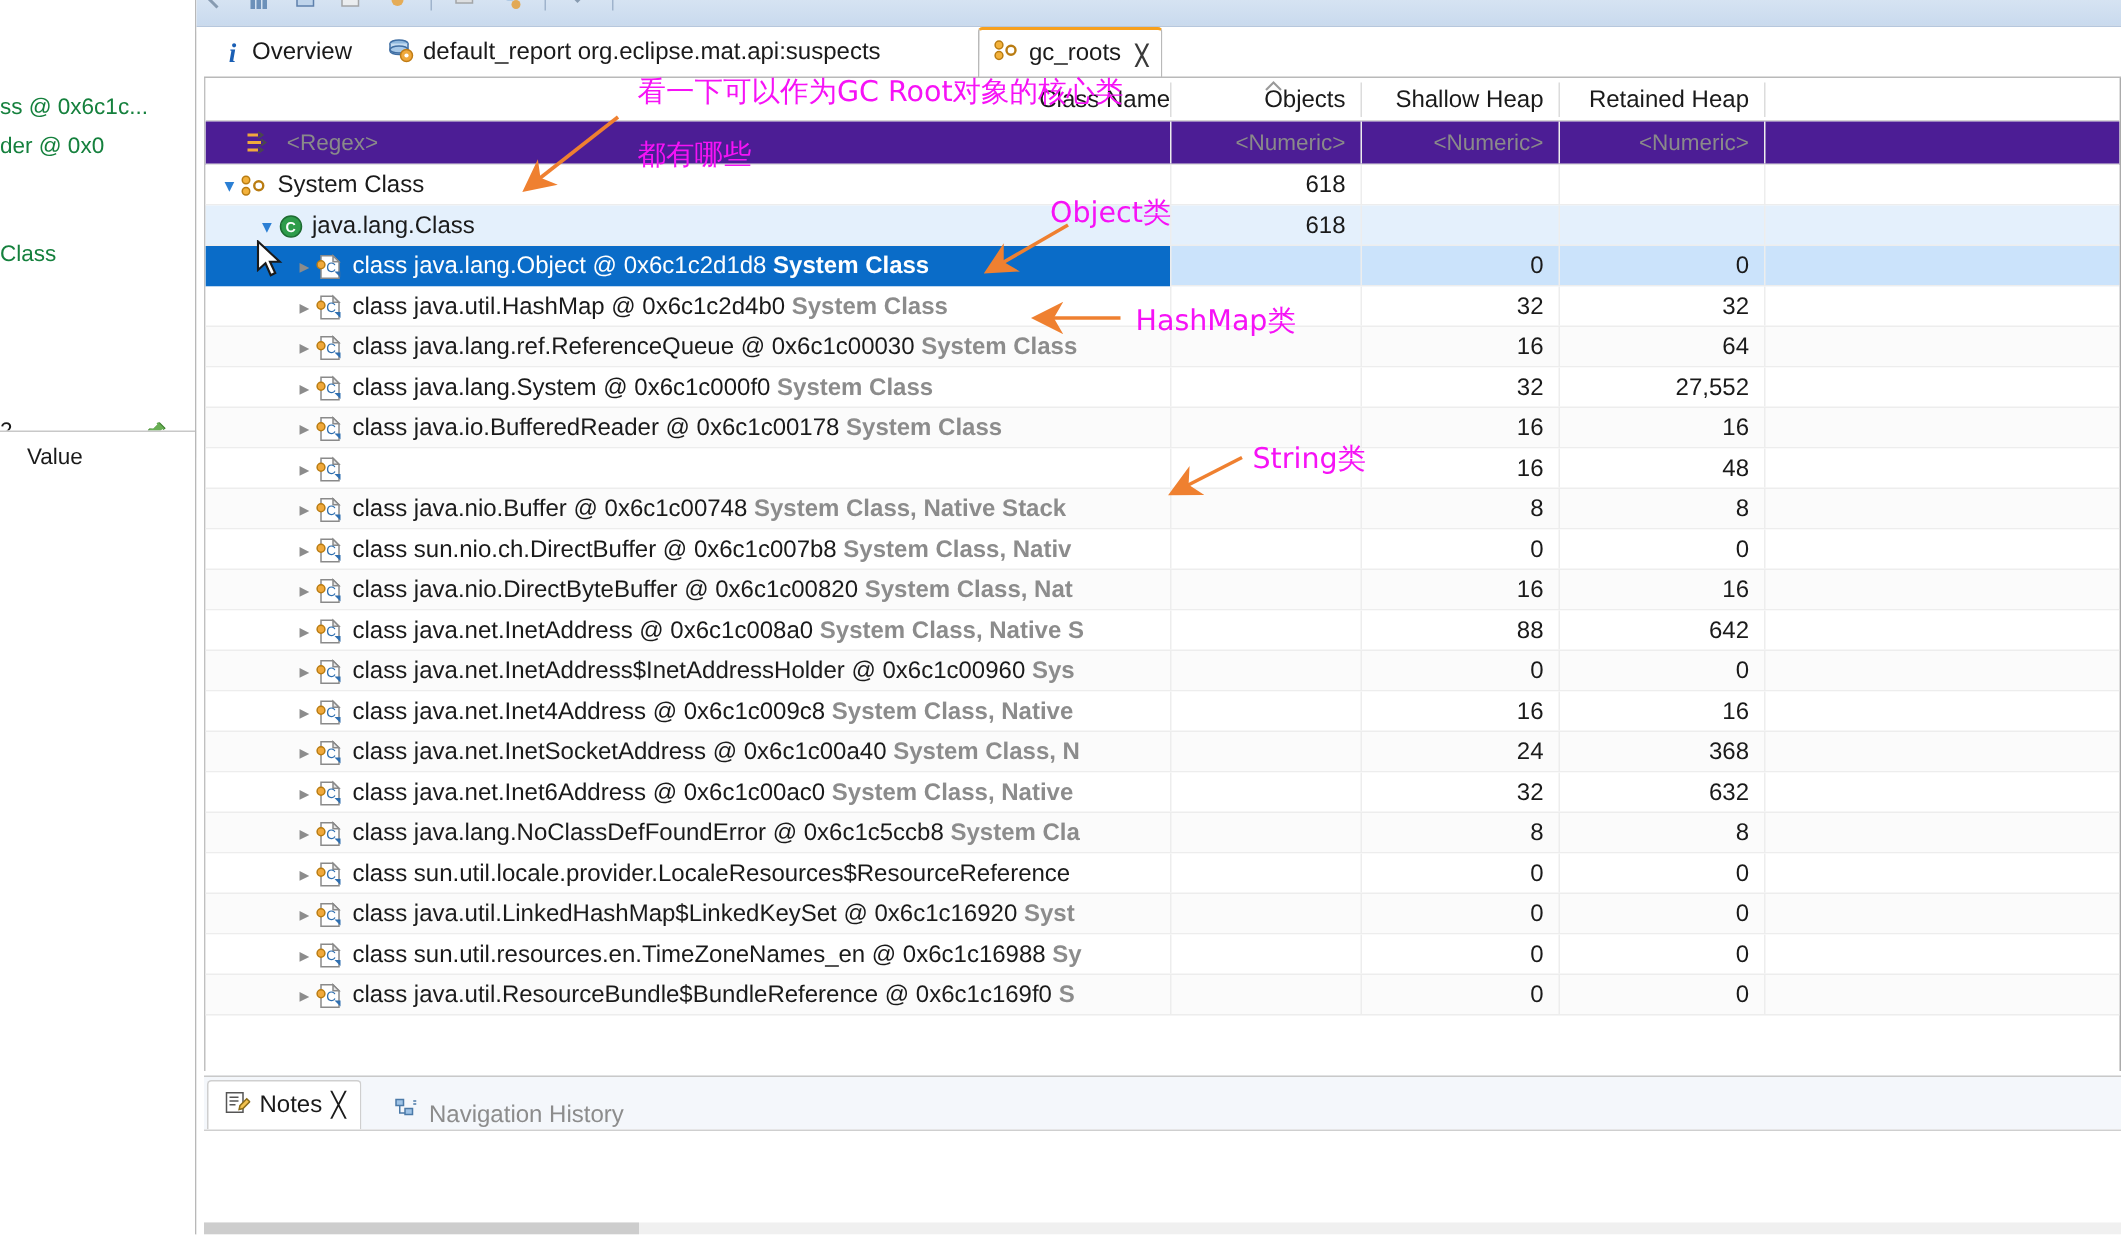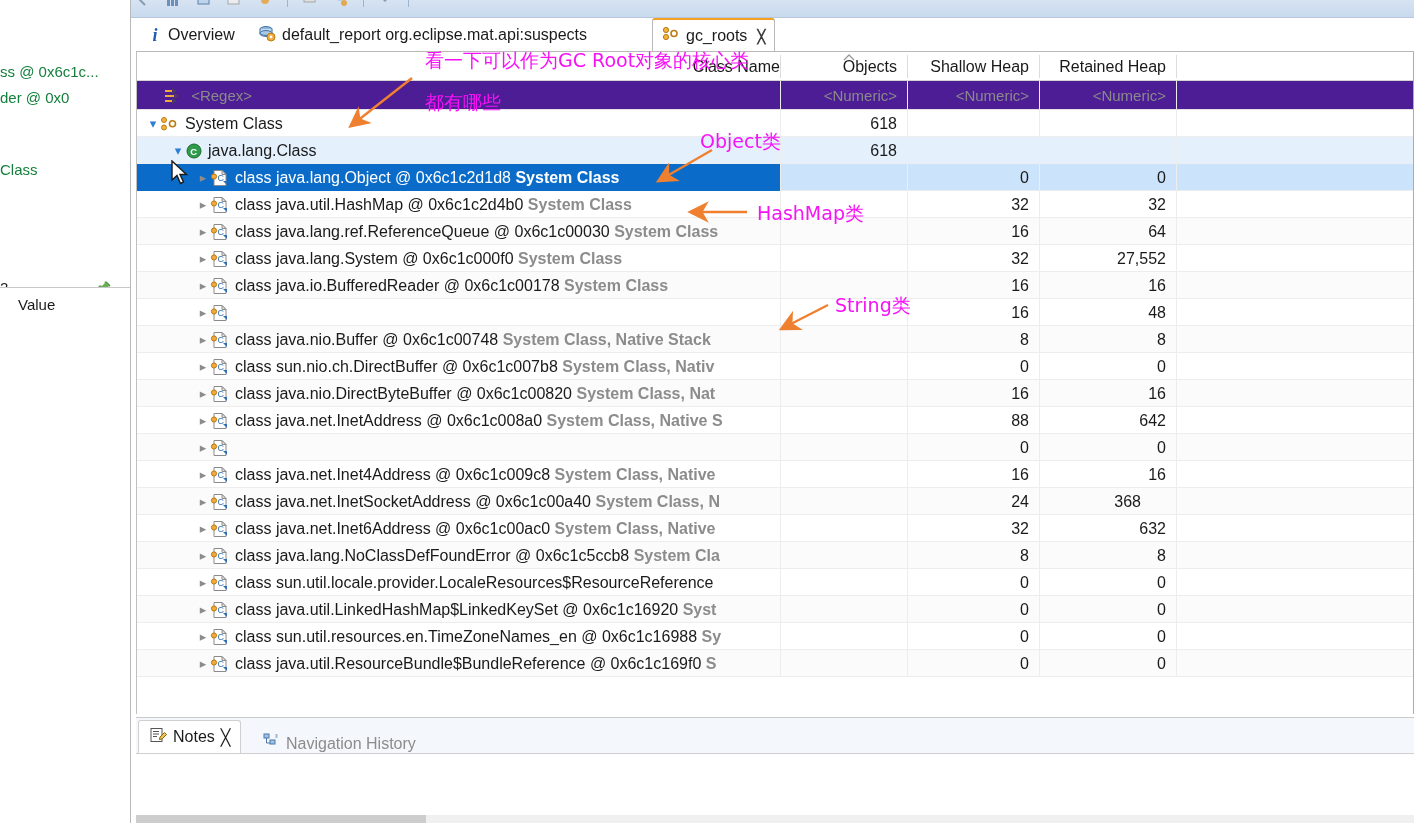--- a/index.html
+++ b/index.html
@@ -570,20 +570,21 @@
           <div class="row alt">
             <div class="cell-name" style="padding-left:59px;">
               <span class="twisty">▸</span>
               <svg class="icn" width="20" height="18" viewBox="0 0 20 18">
                 <path d="M4 1.5h8l4 4v11H4z" fill="#ffffff" stroke="#8a8a8a"></path>
                 <path d="M12 1.5v4h4z" fill="#e6e6e6" stroke="#8a8a8a"></path>
                 <text x="7.5" y="12" font-size="9" font-family="Liberation Sans" fill="#2f6fb0">C</text>
                 <circle cx="4" cy="7.5" r="2.6" fill="#f0a93c" stroke="#b97c12"></circle>
                 <path d="M13 12l4 0 0 4z" fill="#2f6fb0"></path>
               </svg>
+              <span class="nm">class java.net.InetAddress$InetAddressHolder @ 0x6c1c00960 <span class="dim">Sys</span></span>
             </div>
             <div class="cell-num" style="left:643px; width:127px;"></div>
             <div class="cell-num" style="left:770px; width:132px;">0</div>
             <div class="cell-num" style="left:902px; width:137px;">0</div>
             <div class="colline" style="left:643px;"></div>
             <div class="colline" style="left:770px;"></div>
             <div class="colline" style="left:902px;"></div>
             <div class="colline" style="left:1039px;"></div>
           </div>
           <div class="row">
@@ -613,21 +614,21 @@
                 <path d="M4 1.5h8l4 4v11H4z" fill="#ffffff" stroke="#8a8a8a"></path>
                 <path d="M12 1.5v4h4z" fill="#e6e6e6" stroke="#8a8a8a"></path>
                 <text x="7.5" y="12" font-size="9" font-family="Liberation Sans" fill="#2f6fb0">C</text>
                 <circle cx="4" cy="7.5" r="2.6" fill="#f0a93c" stroke="#b97c12"></circle>
                 <path d="M13 12l4 0 0 4z" fill="#2f6fb0"></path>
               </svg>
               <span class="nm">class java.net.InetSocketAddress @ 0x6c1c00a40 <span class="dim">System Class, N</span></span>
             </div>
             <div class="cell-num" style="left:643px; width:127px;"></div>
             <div class="cell-num" style="left:770px; width:132px;">24</div>
-            <div class="cell-num" style="left:877px; width:137px;padding-left:48px;">368</div>
+            <div class="cell-num" style="left:902px; width:137px;padding-left:48px;">368</div>
             <div class="colline" style="left:643px;"></div>
             <div class="colline" style="left:770px;"></div>
             <div class="colline" style="left:902px;"></div>
             <div class="colline" style="left:1039px;"></div>
           </div>
           <div class="row">
             <div class="cell-name" style="padding-left:59px;">
               <span class="twisty">▸</span>
               <svg class="icn" width="20" height="18" viewBox="0 0 20 18">
                 <path d="M4 1.5h8l4 4v11H4z" fill="#ffffff" stroke="#8a8a8a"></path>

